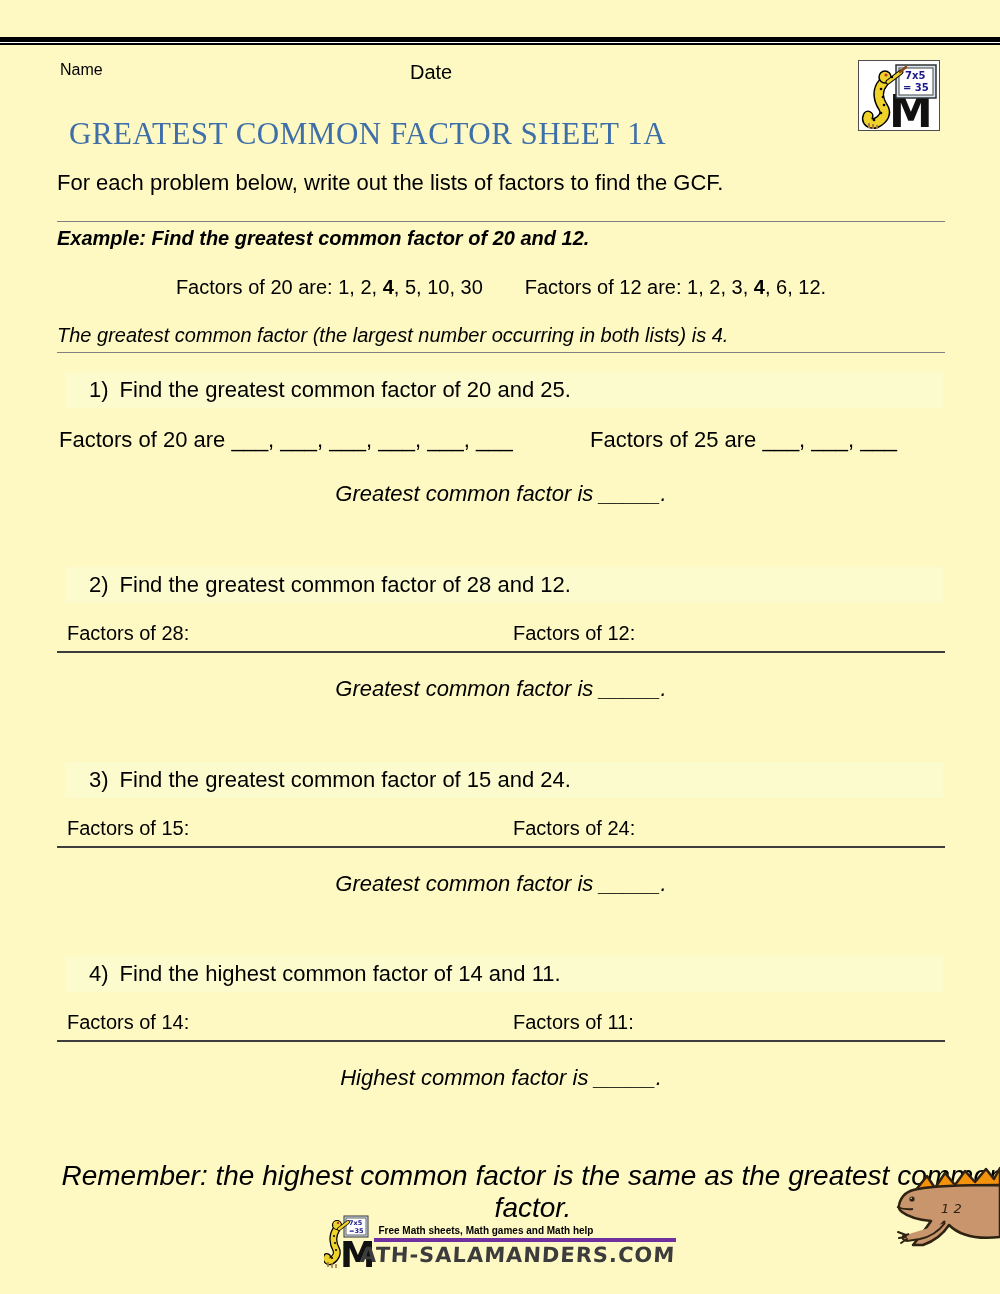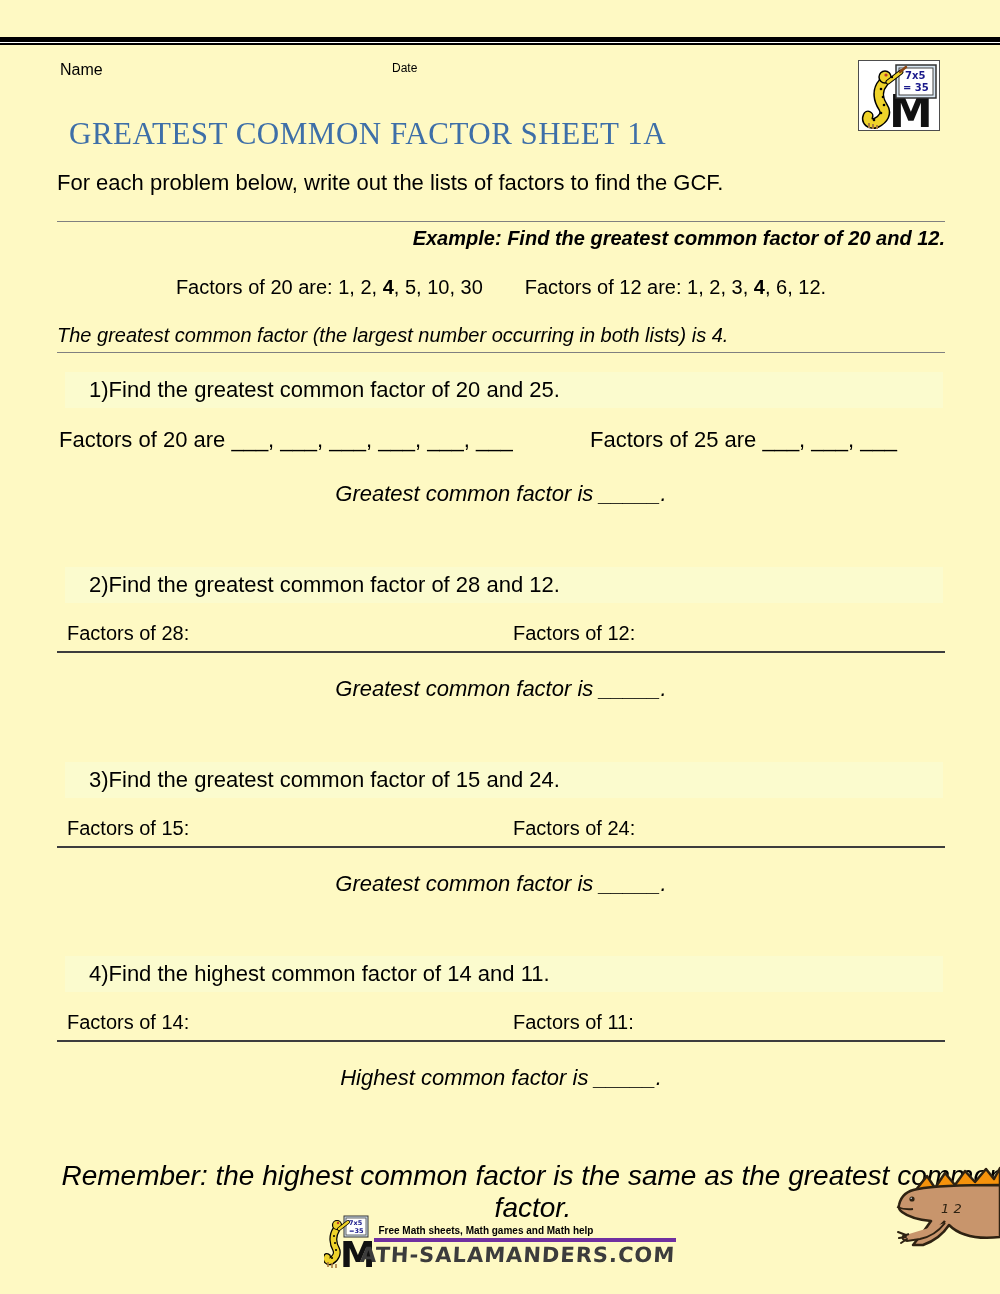--- a/index.html
+++ b/index.html
@@ -6,59 +6,59 @@
   .page {
     position:relative; width:1000px; height:1294px;
     background:#fef9c3; overflow:hidden;
     font-family:"Liberation Sans", sans-serif; color:#000;
   }
   .topbar {
     position:absolute; left:0; top:37px; width:1000px; height:1px;
     background:#fff; border-top:5px solid #000; border-bottom:2px solid #000;
   }
   .name-label { position:absolute; left:60px; top:61px; font-size:16px; }
-  .date-label { position:absolute; left:392px; top:61px; font-size:12px; }
+  .date-label { position:absolute; left:410px; top:61px; font-size:20px; }
 
   .logo-box {
     position:absolute; left:858px; top:60px; width:82px; height:71px;
     background:#fff; border:1px solid #4d4d4d; box-sizing:border-box;
   }
   .page-title {
     position:absolute; left:57px; top:104px; margin:12px;
     font-family:"Liberation Serif", serif; font-weight:400;
     font-size:31px; color:#3E6FA8; letter-spacing:0.5px; white-space:nowrap;
   }
   .instruction { position:absolute; left:57px; top:170px; font-size:22px; }
 
   .rule { position:absolute; left:57px; width:888px; height:0; border-top:1px solid #808080; }
   .rule-1 { top:221px; }
   .rule-2 { top:352px; }
 
   .ex-heading {
-    position:absolute; left:57px; top:227px; width:888px; text-align:right;
+    position:absolute; left:57px; top:227px; width:888px; text-align:left;
     font-size:20px; font-weight:bold; font-style:italic;
   }
   .ex-factors {
     position:absolute; left:57px; top:276px; width:888px;
     display:flex; justify-content:center; gap:42px; font-size:20px; white-space:nowrap;
   }
   .ex-conclusion {
     position:absolute; left:57px; top:324px; width:888px; 
     font-size:20px; font-style:italic;
   }
 
   .problem { position:absolute; left:0; width:1000px; height:160px; }
   .p1 { top:372px; } .p2 { top:567px; } .p3 { top:762px; } .p4 { top:956px; }
 
   .p-highlight {
     position:absolute; left:65px; top:0; width:878px; height:36px;
     background:#FBFBCE; display:flex; align-items:center; font-size:22px;
   }
   .p-num { margin-left:24px; }
-  .p-q   { }
+  .p-q   { margin-left:11px; }
 
   .prow-a {
     position:absolute; left:57px; top:55px; width:888px; height:28px;
     font-size:22px; white-space:nowrap;
   }
   .prow-a .pleft  { position:absolute; left:2px; }
   .prow-a .pright { position:absolute; left:533px; }
 
   .prow-b {
     position:absolute; left:57px; top:53px; width:888px; height:31px;

